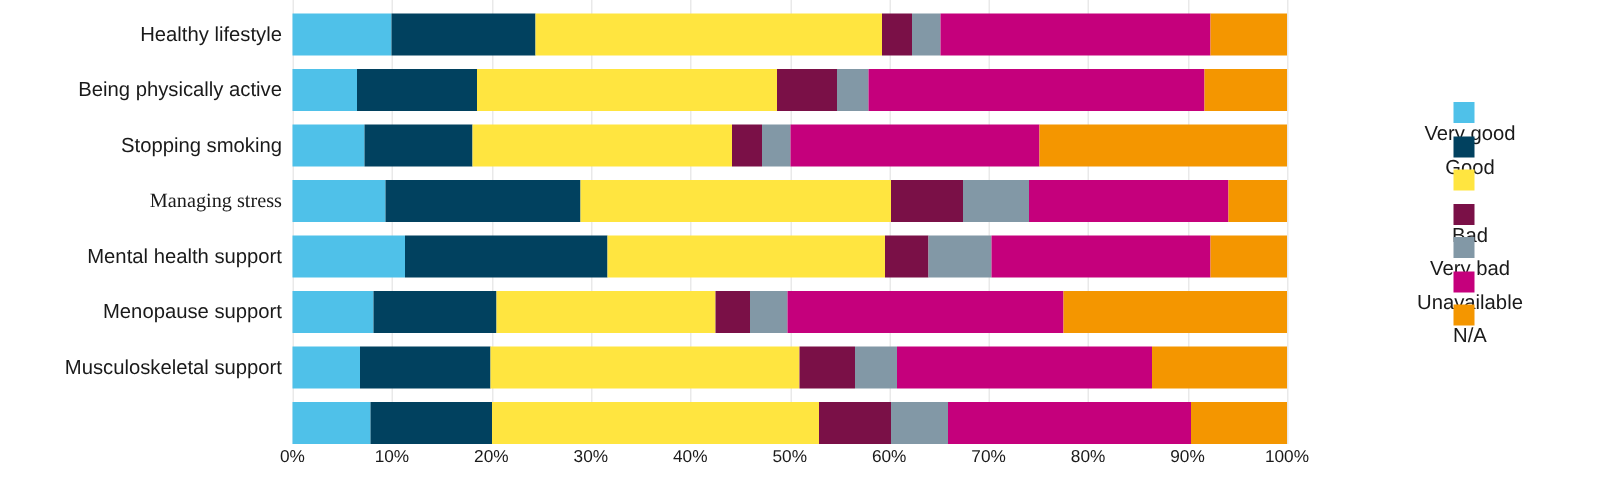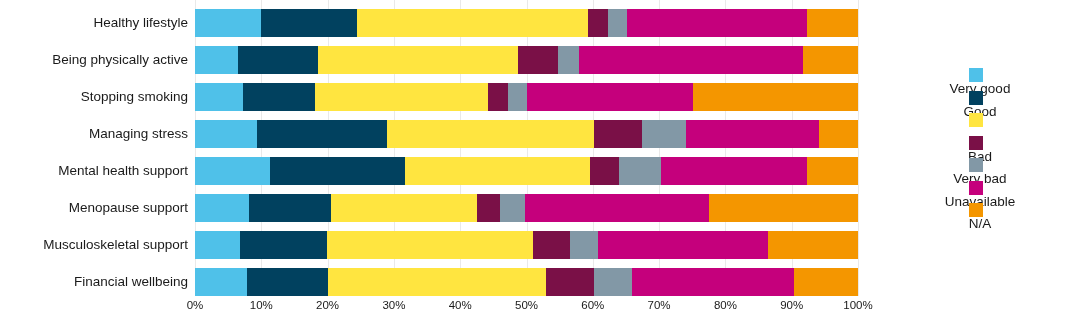--- a/index.html
+++ b/index.html
@@ -112,25 +112,24 @@
 </style>
 </head>
 <body>
 
 <div id="chart-root">
 
   <div class="cat-labels">
       <div class="cat-label" style="top: 16px;">Healthy lifestyle</div>
       <div class="cat-label" style="top: 53px;">Being physically active</div>
       <div class="cat-label" style="top: 90px;">Stopping smoking</div>
-      <div class="cat-label" style="top: 127px;">Managing stress</div>
+      <div class="cat-label" style="top: 127px; font-family: Liberation Serif, serif;">Managing stress</div>
       <div class="cat-label" style="top: 164px;">Mental health support</div>
       <div class="cat-label" style="top: 201px;">Menopause support</div>
       <div class="cat-label" style="top: 238px;">Musculoskeletal support</div>
-      <div class="cat-label" style="top: 275px;">Financial wellbeing</div>
     </div>
 
   <div class="plot-area">
     <div class="gridlines">
         <div class="gridline" style="left: 0%;"></div>
         <div class="gridline" style="left: 10%;"></div>
         <div class="gridline" style="left: 20%;"></div>
         <div class="gridline" style="left: 30%;"></div>
         <div class="gridline" style="left: 40%;"></div>
         <div class="gridline" style="left: 50%;"></div>

